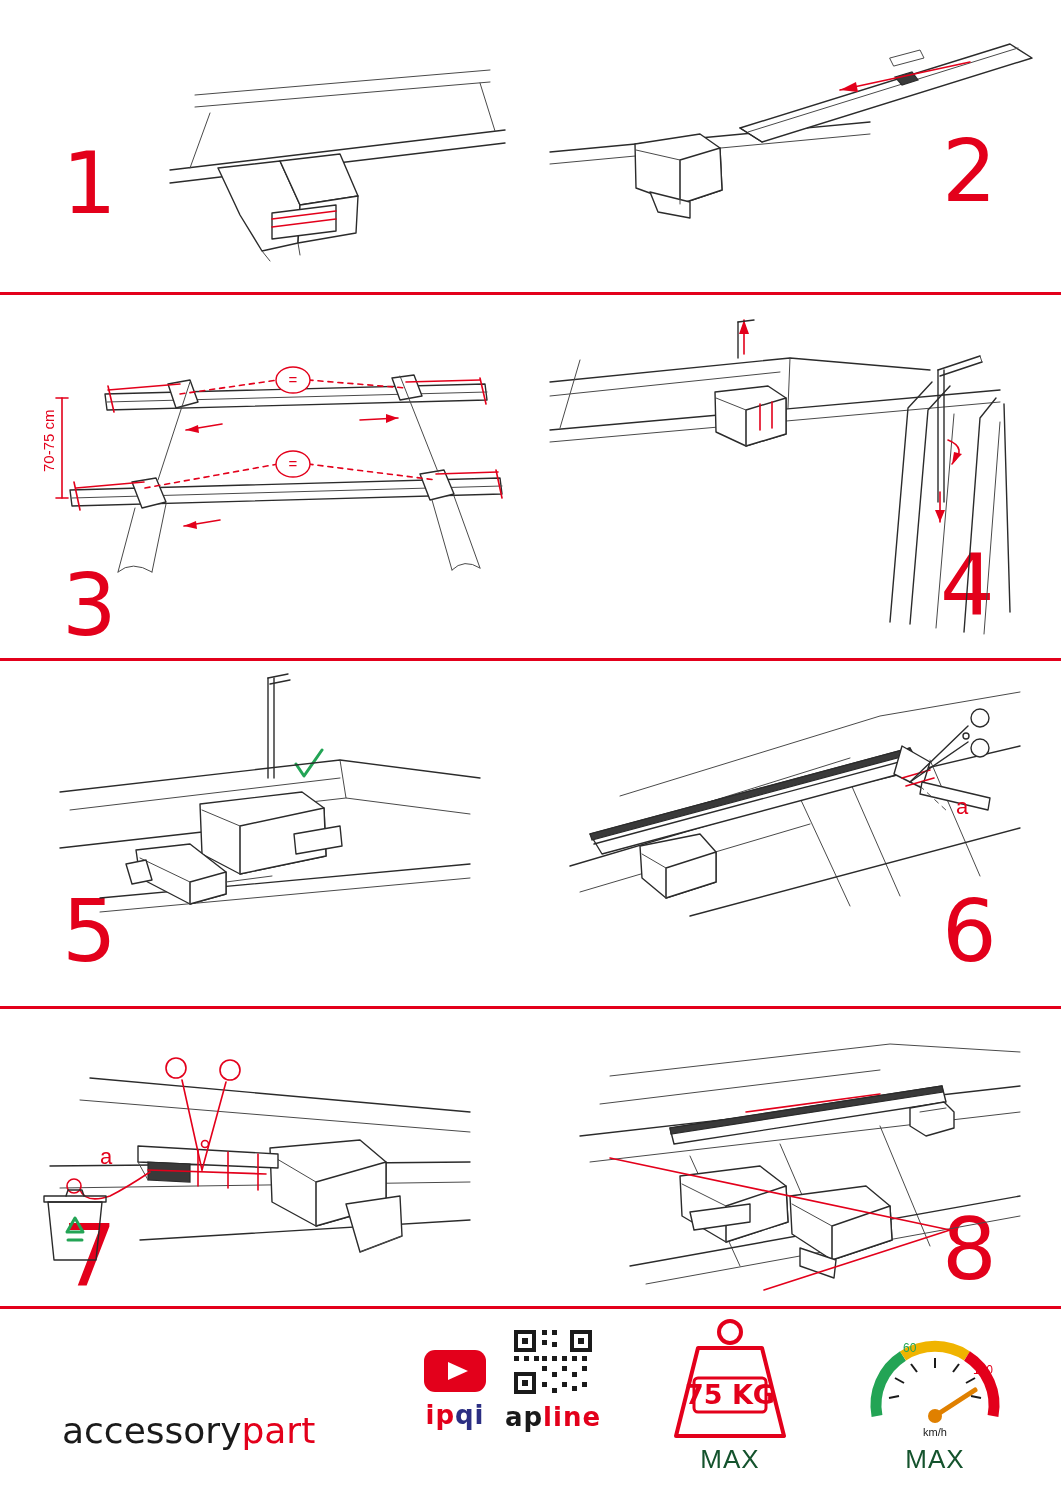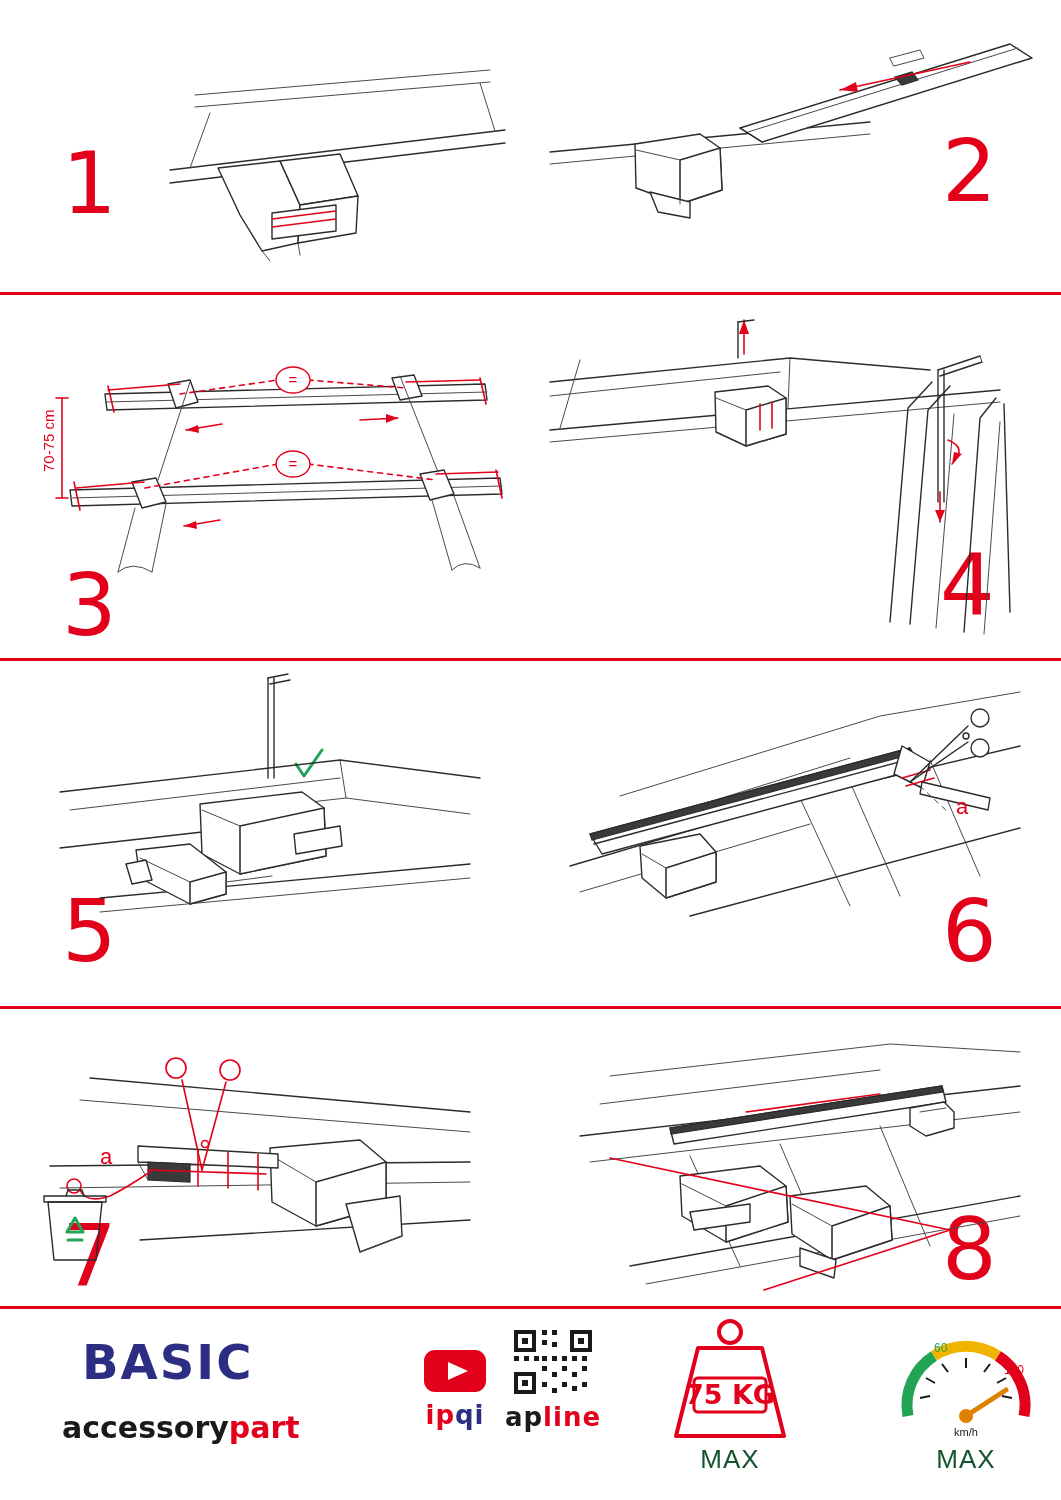--- a/index.html
+++ b/index.html
@@ -25,21 +25,21 @@
 
   .eqbadge{fill:#fff;stroke:#e3001b;stroke-width:1.4;}
   .eqtxt{font-family:"Liberation Sans",sans-serif;font-size:15px;fill:#e3001b;}
 
   .dimtxt{font-family:"Liberation Sans",sans-serif;font-size:15px;fill:#e3001b;}
   .lbl-a{font-family:"Liberation Sans",sans-serif;font-size:22px;fill:#e3001b;}
 
   
   .footer{position:absolute;left:0;top:1310px;width:1061px;height:190px;}
   .brand-basic{position:absolute;left:82px;top:24px;font-family:"DejaVu Sans",sans-serif;font-weight:700;font-size:48px;letter-spacing:2px;color:#2b2e83;}
-  .brand-accessory{position:absolute;left:62px;top:100px;font-family:"DejaVu Sans",sans-serif;font-weight:700;font-size:30px;letter-spacing:0px;color:#1a1a1a;}
+  .brand-accessory{position:absolute;left:62px;top:100px;font-family:"DejaVu Sans",sans-serif;font-weight:400;font-size:36px;letter-spacing:0px;color:#1a1a1a;}
   .brand-accessory .part{color:#e3001b;}
   .logo-cell{position:absolute;text-align:center;}
   .logo-caption{font-family:"DejaVu Sans",sans-serif;font-weight:700;font-size:26px;color:#1a1a1a;letter-spacing:1px;}
   .logo-caption .accent{color:#e3001b;}
   .logo-caption .accent2{color:#2b2e83;}
   .maxcap{font-family:"Liberation Sans",sans-serif;font-size:26px;color:#14532d;text-align:center;letter-spacing:1px;}
   .kgtxt{font-family:"DejaVu Sans",sans-serif;font-weight:700;font-size:27px;fill:#e3001b;}
   .kmh{font-family:"Liberation Sans",sans-serif;font-size:11px;fill:#1a1a1a;}
   .gauge-num{font-family:"Liberation Sans",sans-serif;font-size:12px;}
 </style>
@@ -364,21 +364,20 @@
         <path class="ln-thin" d="M370 96 L396 92"></path>
 
         <path class="red" d="M60 142 L400 214"></path>
         <path class="red" d="M400 214 L214 274"></path>
       </svg>
     </div>
   </div>
 
   <div class="footer">
 
-    <div class="brand-basic">BASIC</div>
     <div class="brand-accessory"><span>accessory</span><span class="part">part</span></div>
 
 
     <div class="logo-cell" style="left:478px;top:14px;width:150px">
       <svg width="150" height="78" viewBox="0 0 150 78">
         <g fill="#1a1a1a">
           <rect x="36" y="6" width="22" height="22"></rect>
             <rect x="40" y="10" width="14" height="14" fill="#fff"></rect>
             <rect x="44" y="14" width="6" height="6"></rect>
           <rect x="92" y="6" width="22" height="22"></rect>
@@ -425,21 +424,21 @@
     <div class="logo-cell" style="left:650px;top:6px;width:160px">
       <svg width="160" height="128" viewBox="0 0 160 128">
         <circle cx="80" cy="16" r="11" fill="none" stroke="#e3001b" stroke-width="4"></circle>
         <path d="M48 32 L112 32 L134 120 L26 120 Z" fill="none" stroke="#e3001b" stroke-width="4" stroke-linejoin="round"></path>
         <rect x="44" y="62" width="72" height="34" rx="4" fill="none" stroke="#e3001b" stroke-width="3"></rect>
         <text class="kgtxt" x="80" y="88" text-anchor="middle">75 KG</text>
       </svg>
       <div class="maxcap">MAX</div>
     </div>
 
-    <div class="logo-cell" style="left:886px;top:6px;width:160px">
+    <div class="logo-cell" style="left:855px;top:6px;width:160px">
       <svg width="160" height="128" viewBox="0 0 160 128">
         <path d="M22 100 A58 58 0 0 1 48 40" fill="none" stroke="#23a455" stroke-width="11"></path>
         <path d="M48 40 A58 58 0 0 1 112 40" fill="none" stroke="#f0b400" stroke-width="11"></path>
         <path d="M112 40 A58 58 0 0 1 138 100" fill="none" stroke="#e3001b" stroke-width="11"></path>
         <g stroke="#1a1a1a" stroke-width="2">
           <path d="M34 82 L44 80"></path>
             <path d="M40 62 L49 67"></path>
             <path d="M56 48 L62 56"></path>
           <path d="M80 42 L80 52"></path>
             <path d="M104 48 L98 56"></path>

